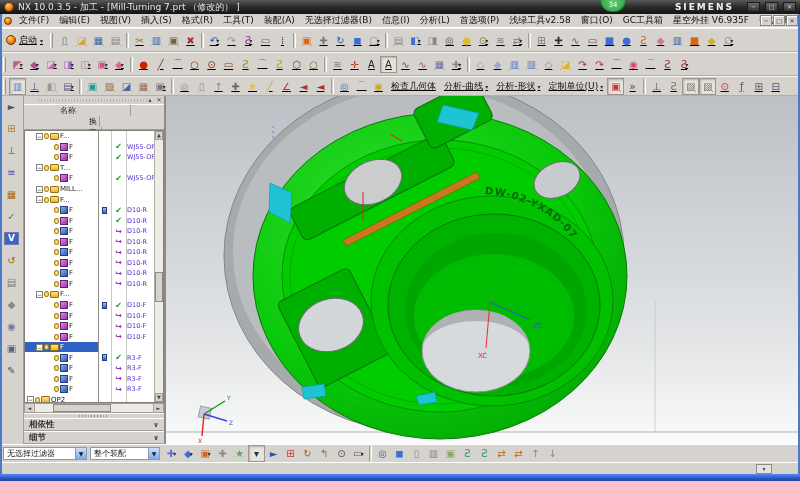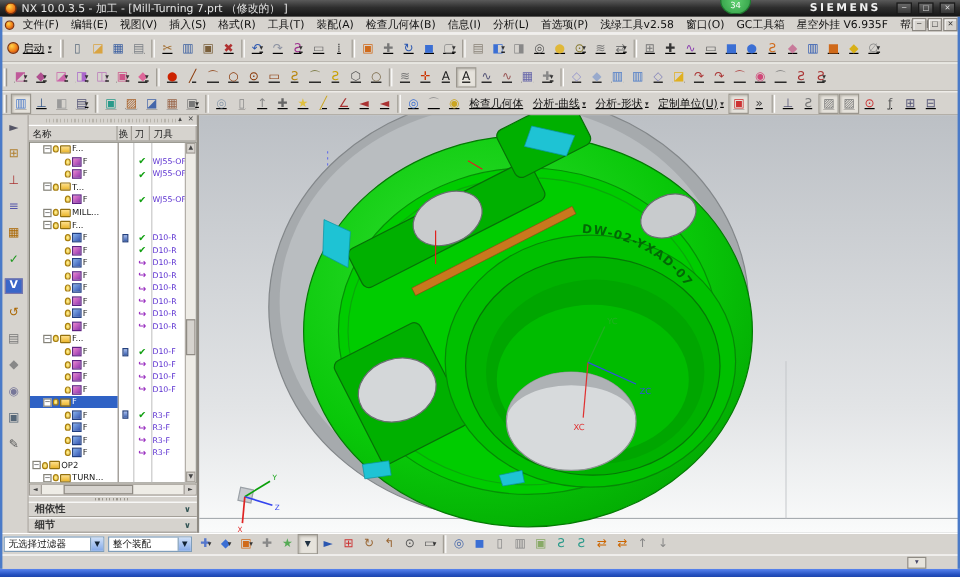--- a/index.html
+++ b/index.html
@@ -37,21 +37,21 @@
   
   .main{display:flex;height:348px;position:relative;}
   .resbar{width:24px;background:#d6d3ce;border-right:1px solid #a39f98;display:flex;flex-direction:column;align-items:center;padding-top:3px;gap:7px;flex:0 0 auto;}
   .ric{width:18px;height:15px;display:flex;align-items:center;justify-content:center;font-size:10px;}
   .ricbox{border:1px solid #7a76aa;background:#3a66c8;color:#fff;font-size:9px;font-weight:bold;width:15px;height:13px;line-height:11px;text-align:center;}
 
   
   .navigator{width:142px;background:#d6d3ce;border-right:2px solid #8f8b84;display:flex;flex-direction:column;flex:0 0 auto;}
   .nav-grip{height:8px;position:relative;background:repeating-linear-gradient(90deg,#b8b4ac 0 1px,transparent 1px 3px) center/80% 3px no-repeat;}
   .nav-grip .mini{position:absolute;top:0;font-size:6px;line-height:7px;color:#444;width:8px;text-align:center;}
-  .nav-cols{height:14px;display:flex;font-size:8px;color:#222;border-top:1px solid #fff;border-bottom:1px solid #a39f98;align-items:center;}
+  .nav-cols{height:26px;display:flex;font-size:8px;color:#222;border-top:1px solid #fff;border-bottom:1px solid #a39f98;align-items:center;flex-direction:column;}
   .nav-cols span{border-right:1px solid #a39f98;height:100%;display:flex;align-items:center;padding-left:3px;}
   .nc1{width:74px;} .nc2{width:12px;padding-left:1px!important;} .nc3{width:15px;padding-left:2px!important;} .nc4{flex:1;}
   .nav-tree{flex:1;background:#fff;border:1px solid #848278;position:relative;overflow:hidden;}
   .cline{position:absolute;top:0;bottom:0;width:1px;background:#c9c9c9;z-index:2;}
   .trow{display:flex;height:10.55px;align-items:center;position:relative;z-index:3;}
   .cn{width:73px;display:flex;align-items:center;overflow:hidden;height:100%;}
   .cc{width:13px;display:flex;justify-content:center;align-items:center;}
   .cs{width:15px;display:flex;justify-content:center;align-items:center;}
   .ct{flex:1;color:#5a2fd0;font-size:6.5px;white-space:nowrap;overflow:hidden;padding-left:1px;}
   .exp{width:7px;height:7px;border:1px solid #848278;background:#fff;font-size:6px;line-height:5px;text-align:center;color:#333;margin-right:1px;flex:0 0 auto;}
@@ -112,21 +112,21 @@
   <div class="menubar">
     <span class="nxlogo" style="width:8px;height:8px;margin-right:2px;"></span>
     <span id="menu-items" style="display:flex;">
         <span class="mitem">文件(F)</span>
         <span class="mitem">编辑(E)</span>
         <span class="mitem">视图(V)</span>
         <span class="mitem">插入(S)</span>
         <span class="mitem">格式(R)</span>
         <span class="mitem">工具(T)</span>
         <span class="mitem">装配(A)</span>
-        <span class="mitem">检查几何体(B)</span>
+        <span class="mitem">无选择过滤器(B)</span>
         <span class="mitem">信息(I)</span>
         <span class="mitem">分析(L)</span>
         <span class="mitem">首选项(P)</span>
         <span class="mitem">浅绿工具v2.58</span>
         <span class="mitem">窗口(O)</span>
         <span class="mitem">GC工具箱</span>
         <span class="mitem">星空外挂 V6.935F</span>
         <span class="mitem">帮助(H)</span>
       </span>
     <span class="mwin">

